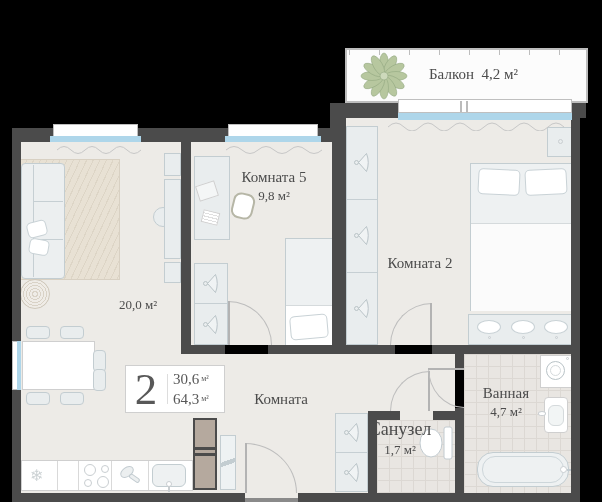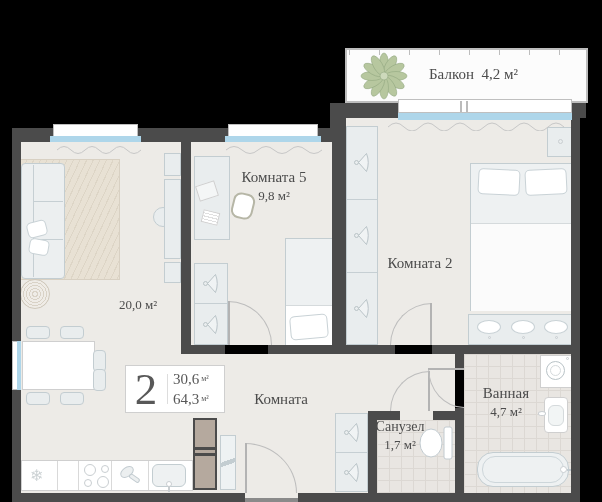--- a/index.html
+++ b/index.html
@@ -261,21 +261,21 @@
   <div class="room-label" style="left:350px;top:232px;width:140px;">
     <div class="rl-name">Комната 2</div>
   </div>
   <div class="room-label" style="left:78px;top:272px;width:120px;">
     <div class="rl-area">20,0 м²</div>
   </div>
   <div class="room-label" style="left:221px;top:368px;width:120px;">
     <div class="rl-name">Комната</div>
   </div>
   <div class="room-label" style="left:360px;top:396px;width:80px;font-size:13px;">
-    <div class="rl-name" style="font-size:14px;">Санузел</div>
+    <div class="rl-name" style="font-size:18px;">Санузел</div>
     <div class="rl-area">1,7 м²</div>
   </div>
   <div class="room-label" style="left:466px;top:362px;width:80px;">
     <div class="rl-name">Ванная</div>
     <div class="rl-area">4,7 м²</div>
   </div>
 
   <div id="badge">
     <div class="num">2</div>
     <div class="sep"></div>

